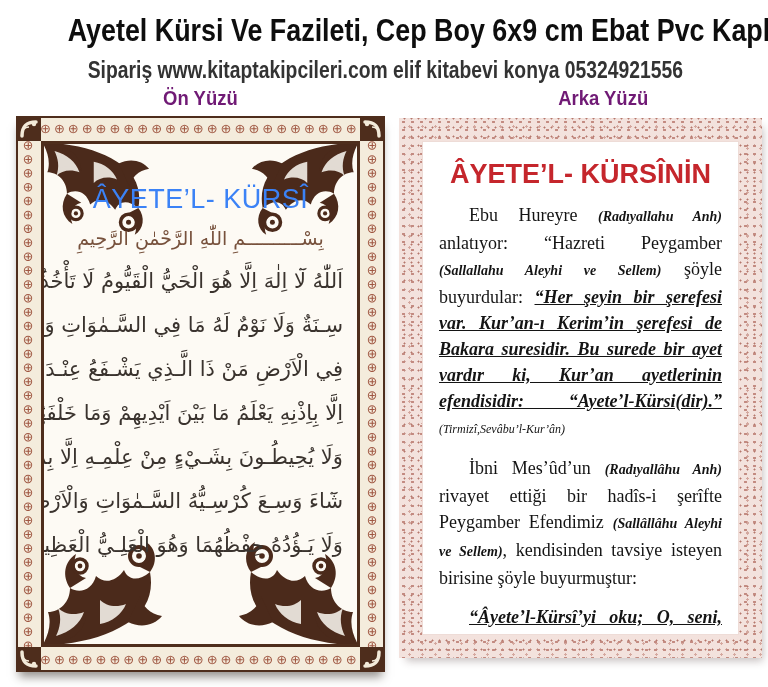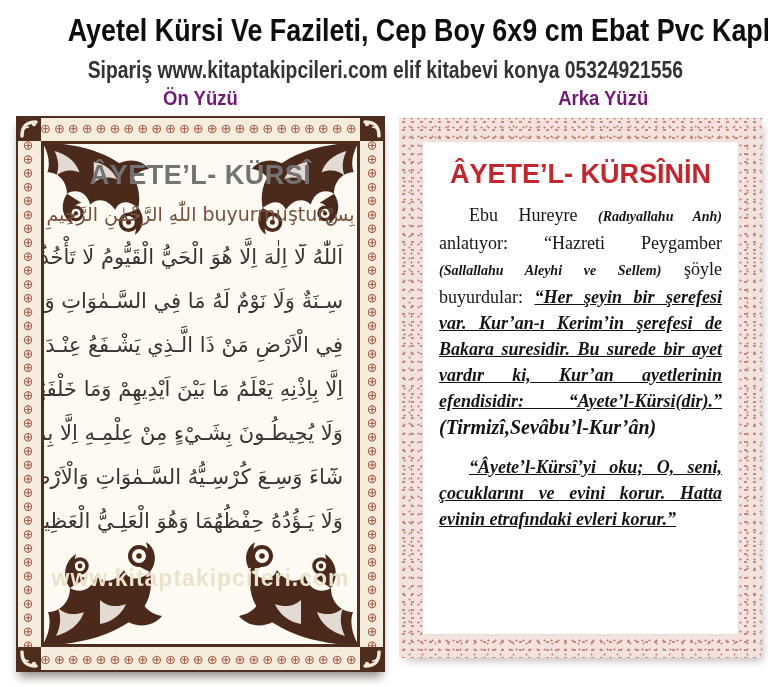--- a/index.html
+++ b/index.html
@@ -37,22 +37,22 @@
   .sq-tr{top:-1px;right:-1px;transform:scaleX(-1);}
   .sq-bl{bottom:-1px;left:-1px;transform:scaleY(-1);}
   .sq-br{bottom:-1px;right:-1px;transform:scale(-1,-1);}
   .frame-inner{position:absolute;left:23px;top:23px;right:23px;bottom:23px;
     border:3px solid #4e2d1c;background:#fdfaf4;overflow:hidden;}
   .damask{position:absolute;width:116px;height:116px;z-index:0;}
   .dm-tl{top:-2px;left:-2px;}
   .dm-tr{top:-2px;right:-2px;transform:scaleX(-1);}
   .dm-bl{bottom:-2px;left:-2px;width:130px;height:130px;transform:scaleY(-1);}
   .dm-br{bottom:-2px;right:-2px;width:130px;height:130px;transform:scale(-1,-1);}
-  .front-title{margin-top:16px;text-align:center;font-size:27px;font-weight:bold;
-    color:#737373;letter-spacing:.5px;position:relative;z-index:2;}
+  .front-title{margin-top:40px;text-align:center;font-size:27px;font-weight:normal;
+    color:#3b82f6;letter-spacing:.5px;position:relative;z-index:2;}
   .bismillah{margin-top:12px;text-align:center;font-size:19px;color:#77513c;
     font-family:"DejaVu Sans",sans-serif;position:relative;z-index:2;direction:rtl;}
   .ayah{margin:10px 14px 0;direction:rtl;text-align:center;
     font-family:"DejaVu Sans",sans-serif;font-size:21px;line-height:44px;
     color:#3a332e;position:relative;z-index:2;}
   .ayah div{white-space:nowrap;}
   .watermark{position:absolute;left:0;right:0;bottom:52px;text-align:center;
     font-size:23px;font-weight:bold;color:#ebe2cb;letter-spacing:1px;z-index:1;}
 
   
@@ -67,21 +67,21 @@
     background-position:0 0, 4px 3px, 2px 5px;
     box-shadow:4px 6px 8px -3px rgba(70,45,45,.3);}
   .back-inner{width:100%;height:100%;background:#ffffff;box-sizing:border-box;
     padding:10px 17px 0;overflow:hidden;box-shadow:inset 0 0 0 1px #eedcd7;}
   .back-title{font-size:27px;font-weight:bold;color:#c5262c;text-align:center;
     line-height:30px;margin:8px 0 2px;}
   .para{font-family:"Liberation Serif", serif;font-size:18px;line-height:26px;
     color:#141414;text-align:justify;text-indent:30px;margin:13px 0 0;}
   .seg-ref{font-weight:bold;font-style:italic;font-size:14px;}
   .seg-quote{font-weight:bold;font-style:italic;text-decoration:underline;}
-  .seg-cite{font-style:italic;font-size:20px;font-weight:bold;}
+  .seg-cite{font-style:italic;font-size:12px;}
 </style>
 </head>
 <body>
 
 <svg width="0" height="0" style="position:absolute" aria-hidden="true">
   <symbol id="damask" viewBox="0 0 130 130">
     <g fill="#4b2a1b" stroke="none">
       <path d="M0,0 C34,2 62,8 84,22 C104,34 112,52 108,74 C96,64 86,66 82,76 C74,64 62,62 54,70 C50,56 38,52 28,58 C28,44 18,34 6,34 C10,22 6,10 0,0 Z"></path>
       <path d="M108,74 C116,84 114,98 104,104 C108,92 104,84 96,80 Z"></path>
       <path d="M28,58 C20,70 22,84 34,92 C30,80 34,70 44,68 Z"></path>
@@ -144,41 +144,41 @@
         <use href="#damask"></use>
       </svg>
     <svg class="damask dm-bl">
         <use href="#damask"></use>
       </svg>
     <svg class="damask dm-br">
         <use href="#damask"></use>
       </svg>
 
     <div class="front-title">ÂYETE’L- KÜRSÎ</div>
-    <div class="bismillah">بِسْbuyurmuşturِ اللّٰهِ الرَّحْمٰنِ الرَّحِيمِ</div>
+    <div class="bismillah">بِسْــــــــــمِ اللّٰهِ الرَّحْمٰنِ الرَّحِيمِ</div>
 
     <div class="ayah">
       <div>اَللّٰهُ لَٓا اِلٰهَ اِلَّا هُوَ الْحَيُّ الْقَيُّومُ لَا تَأْخُذُهُ</div>
       <div>سِـنَةٌ وَلَا نَوْمٌ لَهُ مَا فِي السَّـمٰوَاتِ وَمَا</div>
       <div>فِي الْاَرْضِ مَنْ ذَا الَّـذِي يَشْـفَعُ عِنْـدَهُ</div>
       <div>اِلَّا بِاِذْنِهِ يَعْلَمُ مَا بَيْنَ اَيْدِيهِمْ وَمَا خَلْفَهُمْ</div>
       <div>وَلَا يُحِيطُـونَ بِشَـيْءٍ مِنْ عِلْمِـهِ اِلَّا بِمَا</div>
       <div>شَٓاءَ وَسِـعَ كُرْسِـيُّهُ السَّـمٰوَاتِ وَالْاَرْضَ</div>
       <div>وَلَا يَـؤُدُهُ حِفْظُهُمَا وَهُوَ الْعَلِـيُّ الْعَظِيـمُ</div>
     </div>
 
-    <div class="watermark">www.kitaptakipcileri.com</div>
   </div>
 </div>
 
 <div class="card-back">
   <div class="back-inner">
     <div class="back-title">
       <div>ÂYETE’L- KÜRSÎNİN</div>
     </div>
 
     <p class="para"><span>Ebu Hureyre </span><span class="seg-ref">(Radıyallahu Anh)</span><span> anlatıyor: “Hazreti Peygamber </span><span class="seg-ref">(Sallallahu Aleyhi ve Sellem)</span><span> şöyle buyurdular: </span><span class="seg-quote">“Her şeyin bir şerefesi var. Kur’an-ı Kerim’in şerefesi de Bakara suresidir. Bu surede bir ayet vardır ki, Kur’an ayetlerinin efendisidir: “Ayete’l-Kürsi(dir).” </span><span class="seg-cite">(Tirmizî,Sevâbu’l-Kur’ân)</span></p>
 
+    <p class="para"><span>İbni Mes’ûd’un </span><span class="seg-ref">(Radıyallâhu Anh)</span><span> rivayet ettiği bir hadîs-i şerîfte Peygamber Efendimiz </span><span class="seg-ref">(Sallâllâhu Aleyhi ve Sellem)</span><span>, kendisinden tavsiye isteyen birisine şöyle buyurmuştur:</span></p>
 
     <p class="para seg-quote">“Âyete’l-Kürsî’yi oku; O, seni, çocuklarını ve evini korur. Hatta evinin etrafındaki evleri korur.”</p>
 
   </div>
 </div>
 
 </body></html>

